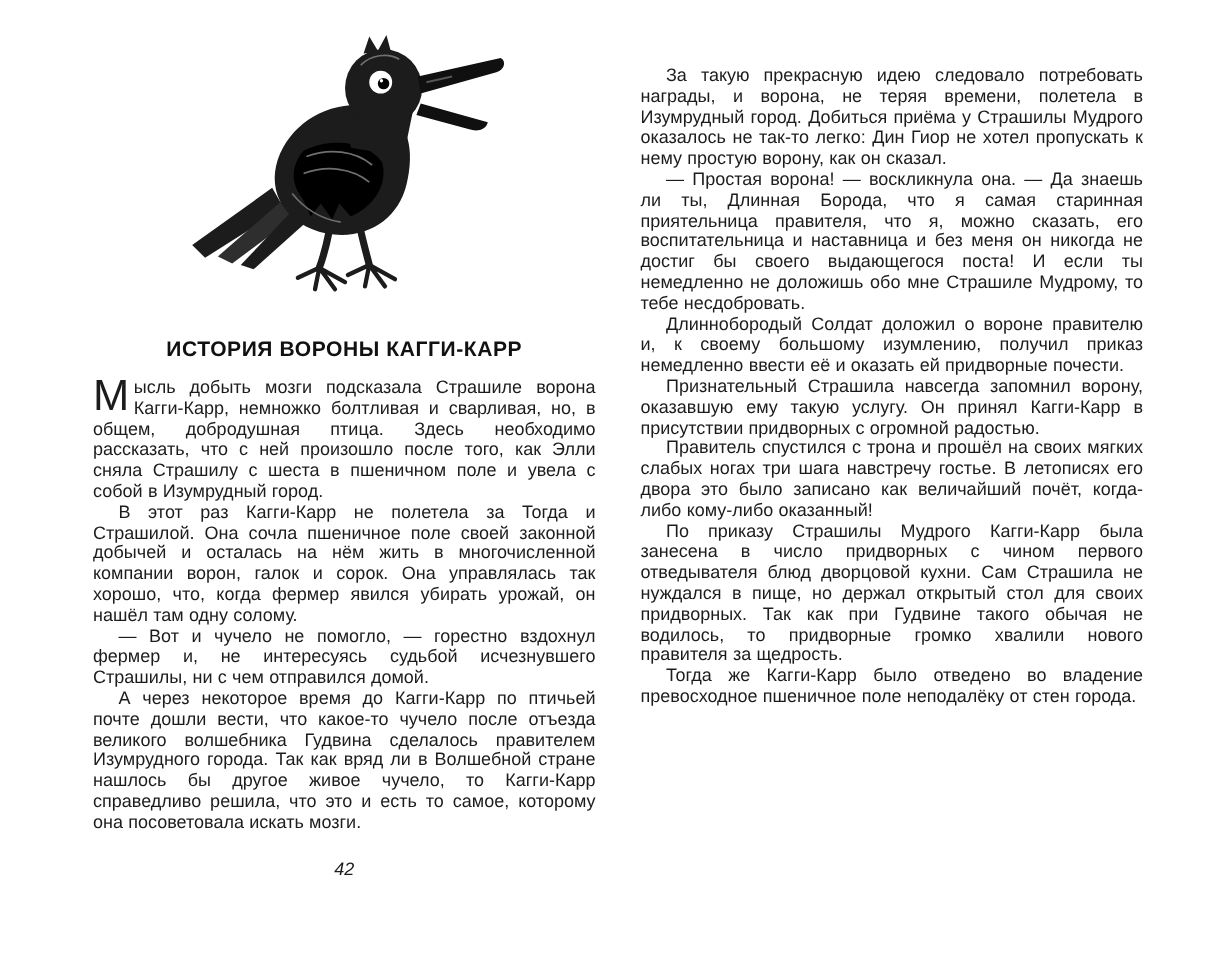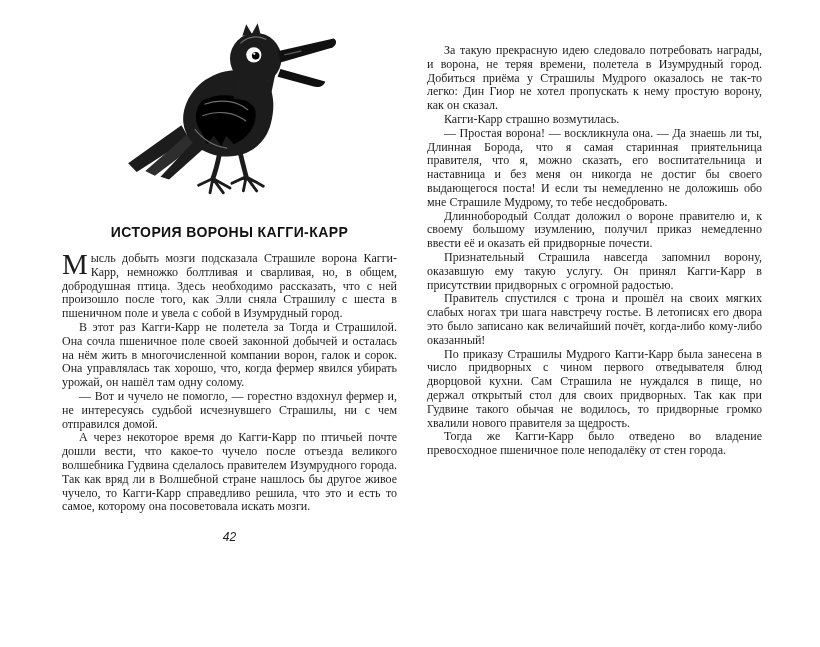--- a/index.html
+++ b/index.html
@@ -44,21 +44,20 @@
   }
   p.body-par {
     margin: 0;
     font-size: 12px;
     line-height: 13.8px;
     text-align: justify;
     text-indent: 17px;
     hyphens: auto;
     -webkit-hyphens: auto;
     word-spacing: 0.2px;
-    font-family: Liberation Serif, serif;
   }
   p.body-par.no-indent { text-indent: 0; }
   .dropcap {
     float: left;
     font-size: 29px;
     line-height: 25px;
     padding-right: 3px;
     font-weight: 400;
   }
   .page-number {
@@ -121,21 +120,20 @@
 
     <p class="body-par">В этот раз Кагги-Карр не полетела за Тогда и Страшилой. Она сочла пшеничное поле своей законной добычей и осталась на нём жить в многочисленной компании ворон, галок и сорок. Она управлялась так хорошо, что, когда фермер явился убирать урожай, он нашёл там одну солому.</p>
     <p class="body-par">— Вот и чучело не помогло, — горестно вздохнул фермер и, не интересуясь судьбой исчезнувшего Страшилы, ни с чем отправился домой.</p>
     <p class="body-par">А через некоторое время до Кагги-Карр по птичьей почте дошли вести, что какое-то чучело после отъезда великого волшебника Гудвина сделалось правителем Изумрудного города. Так как вряд ли в Волшебной стране нашлось бы другое живое чучело, то Кагги-Карр справедливо решила, что это и есть то самое, которому она посоветовала искать мозги.</p>
 
     <div class="page-number">42</div>
   </div>
 
   <div class="col right">
     <p class="body-par">За такую прекрасную идею следовало потребовать награды, и ворона, не теряя времени, полетела в Изумрудный город. Добиться приёма у Страшилы Мудрого оказалось не так-то легко: Дин Гиор не хотел пропускать к нему простую ворону, как он сказал.</p>
-    <p class="body-par">Кагги-Карр страшно возмутилась.</p>
     <p class="body-par">— Простая ворона! — воскликнула она. — Да знаешь ли ты, Длинная Борода, что я самая старинная приятельница правителя, что я, можно сказать, его воспитательница и наставница и без меня он никогда не достиг бы своего выдающегося поста! И если ты немедленно не доложишь обо мне Страшиле Мудрому, то тебе несдобровать.</p>
     <p class="body-par">Длиннобородый Солдат доложил о вороне правителю и, к своему большому изумлению, получил приказ немедленно ввести её и оказать ей придворные почести.</p>
     <p class="body-par">Признательный Страшила навсегда запомнил ворону, оказавшую ему такую услугу. Он принял Кагги-Карр в присутствии придворных с огромной радостью.</p>
     <p class="body-par">Правитель спустился с трона и прошёл на своих мягких слабых ногах три шага навстречу гостье. В летописях его двора это было записано как величайший почёт, когда-либо кому-либо оказанный!</p>
     <p class="body-par">По приказу Страшилы Мудрого Кагги-Карр была занесена в число придворных с чином первого отведывателя блюд дворцовой кухни. Сам Страшила не нуждался в пище, но держал открытый стол для своих придворных. Так как при Гудвине такого обычая не водилось, то придворные громко хвалили нового правителя за щедрость.</p>
     <p class="body-par">Тогда же Кагги-Карр было отведено во владение превосходное пшеничное поле неподалёку от стен города.</p>
   </div>
 
 </div>
 

